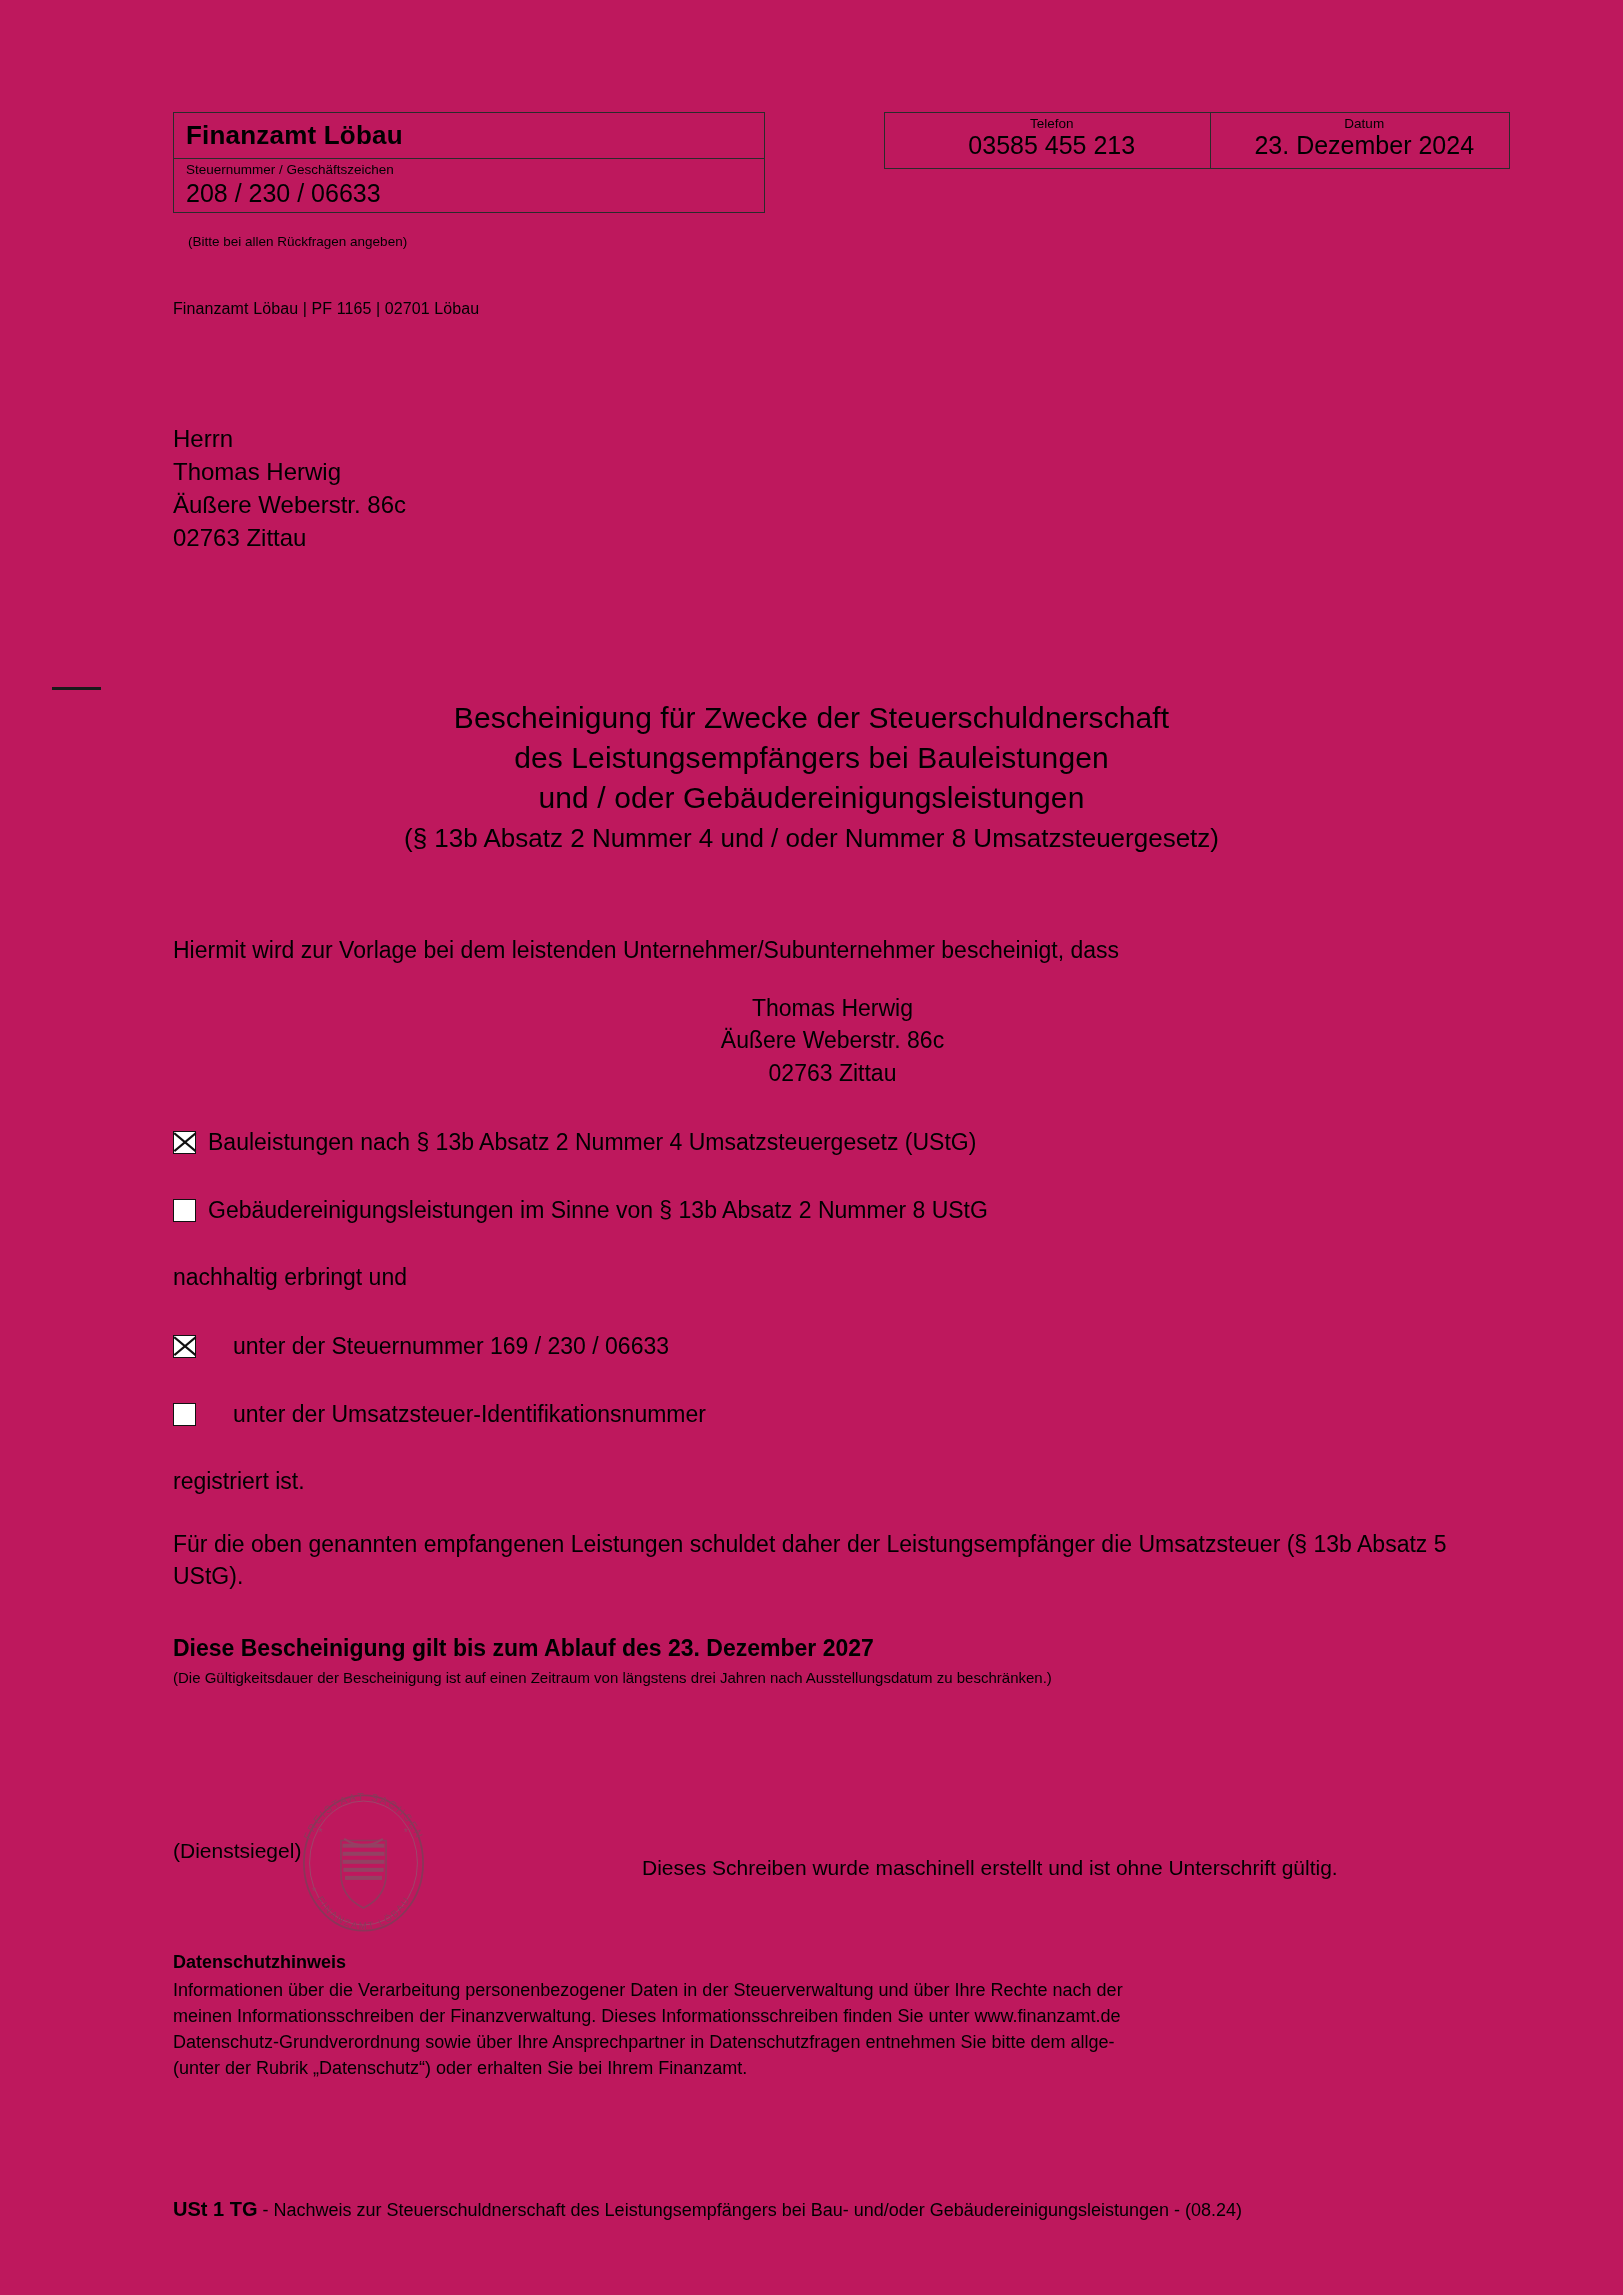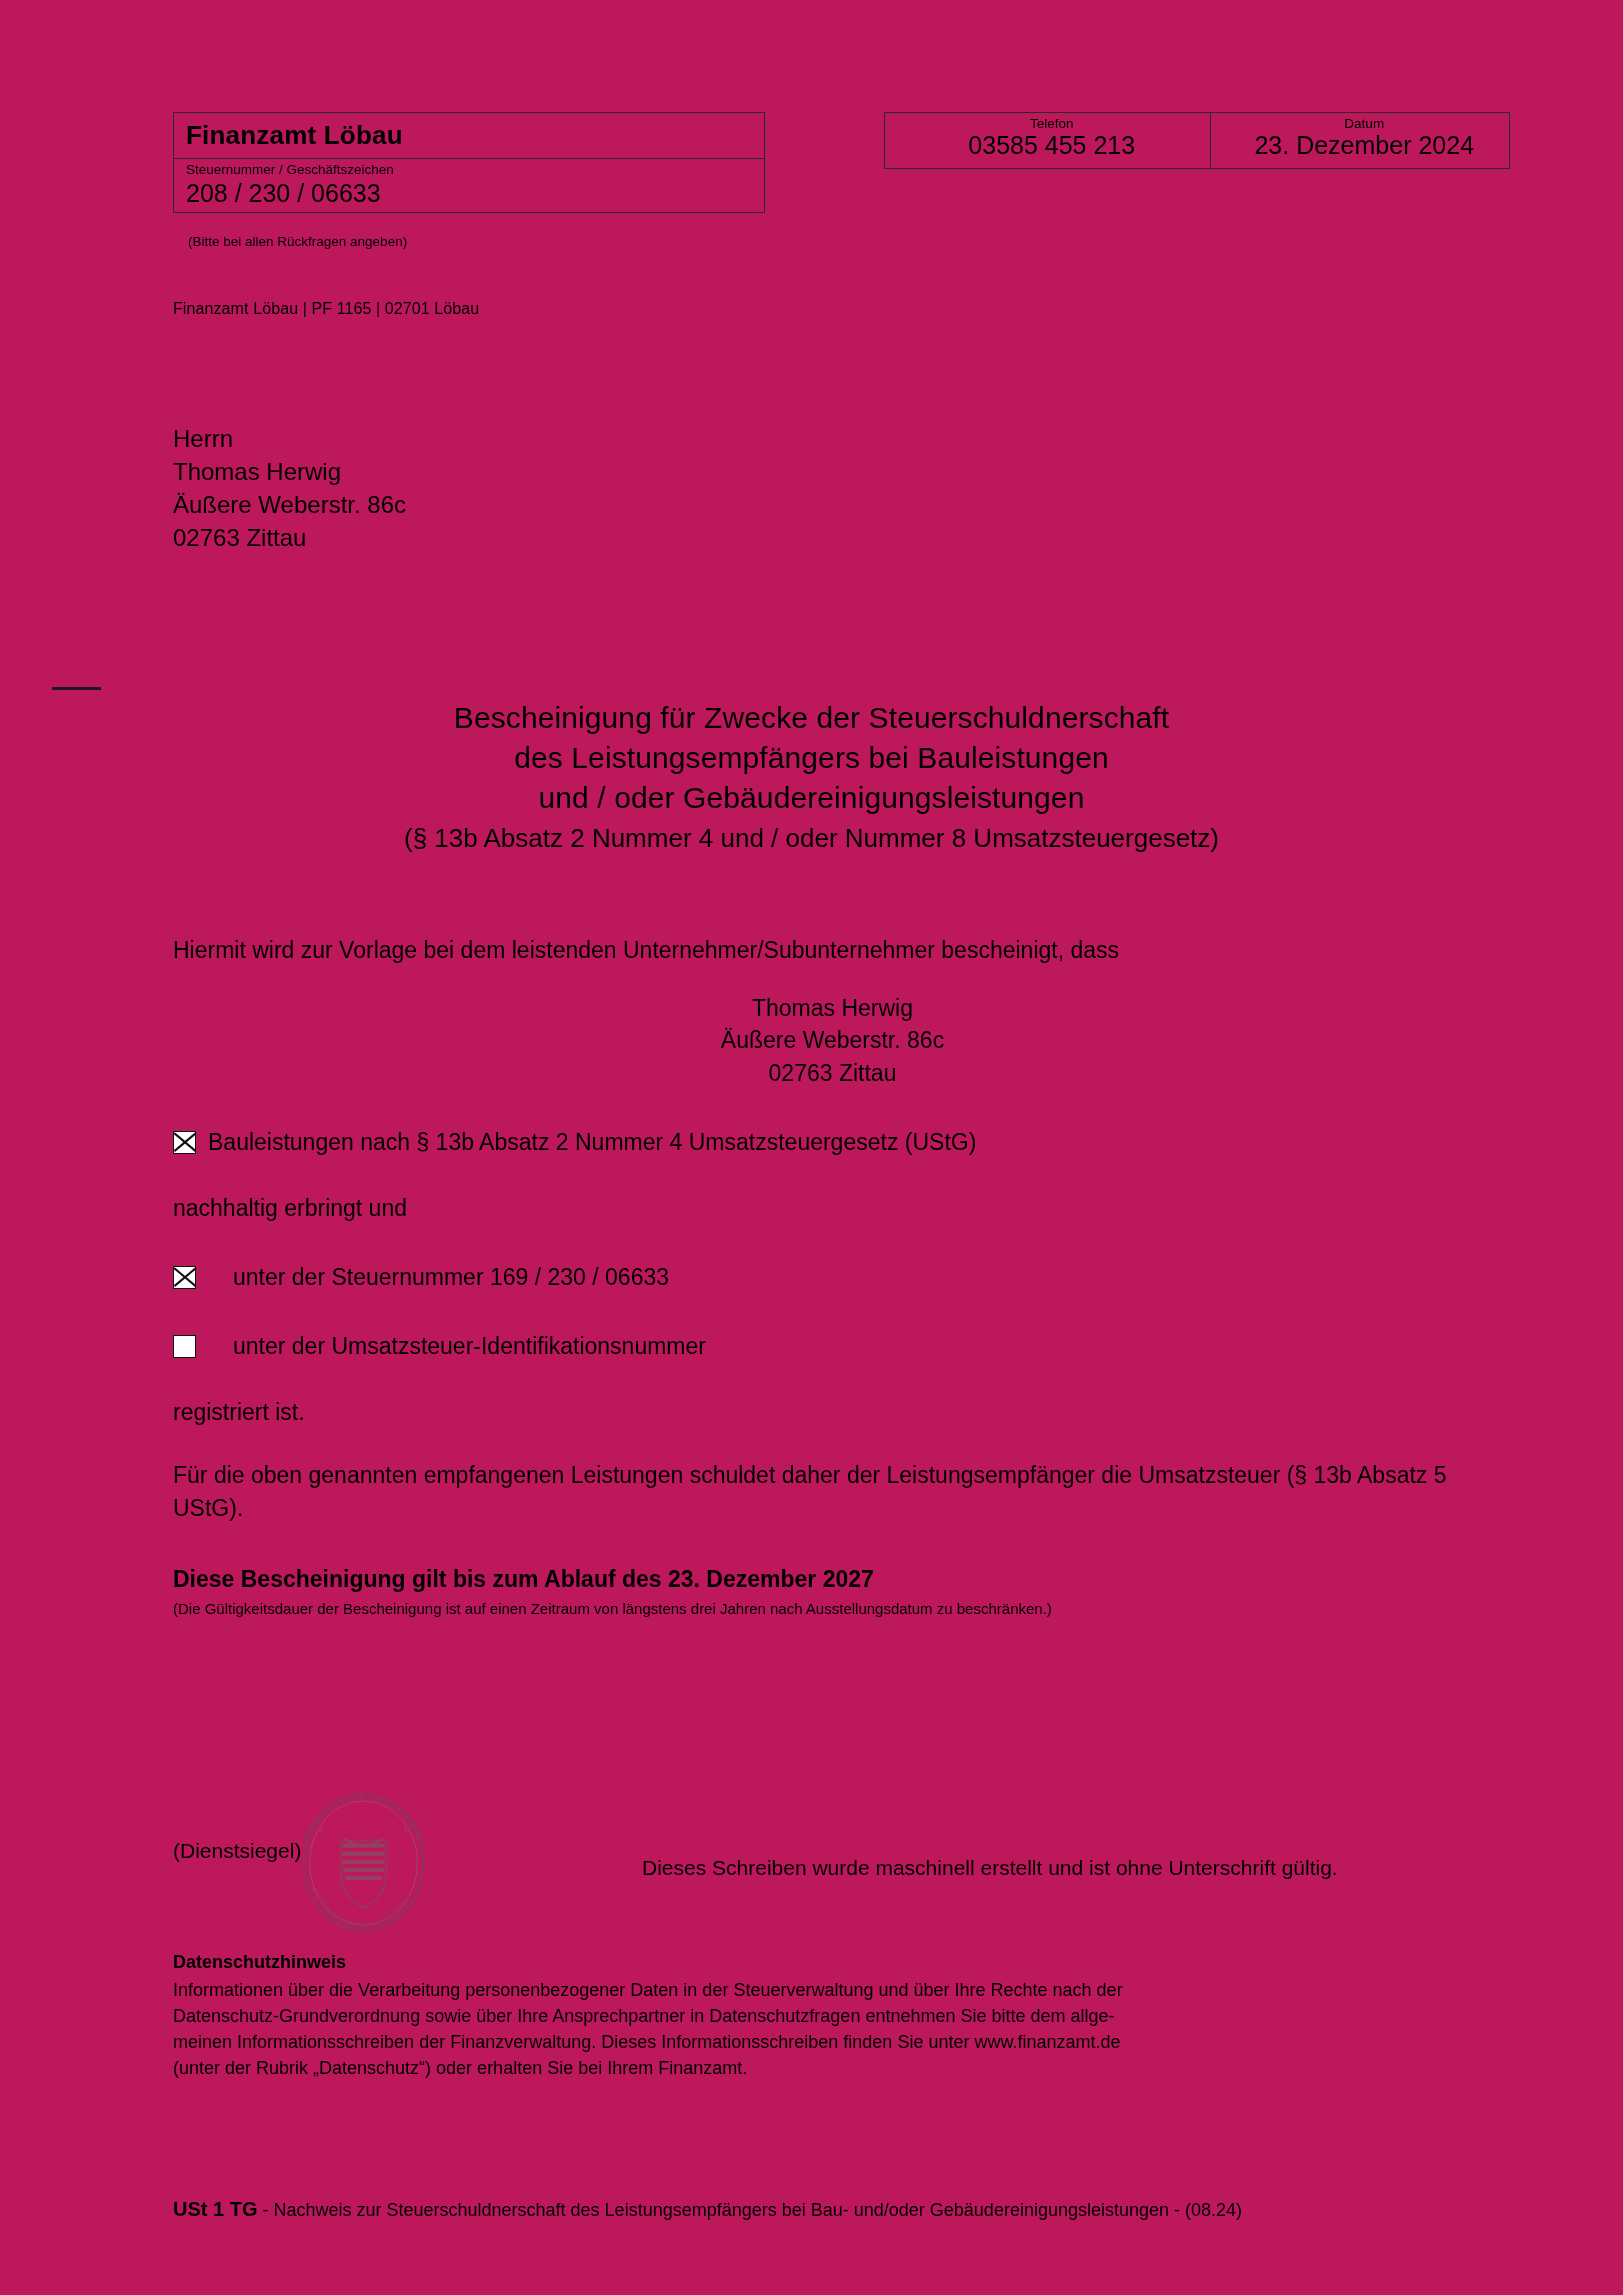--- a/index.html
+++ b/index.html
@@ -301,20 +301,24 @@
       <div>Thomas Herwig</div>
       <div>Äußere Weberstr. 86c</div>
       <div>02763 Zittau</div>
     </div>
 
     <div class="cb-row">
       <span class="checkbox checked"></span>
       <span class="cb-label">Bauleistungen nach § 13b Absatz 2 Nummer 4 Umsatzsteuergesetz (UStG)</span>
     </div>
 
+    <div class="cb-row">
+      <span class="checkbox"></span>
+      <span class="cb-label">Gebäudereinigungsleistungen im Sinne von § 13b Absatz 2 Nummer 8 UStG</span>
+    </div>
 
     <p class="para">nachhaltig erbringt und</p>
 
     <div class="cb-row indent">
       <span class="checkbox checked"></span>
       <span class="cb-label">unter der Steuernummer 169 / 230 / 06633</span>
     </div>
 
     <div class="cb-row indent">
       <span class="checkbox"></span>
@@ -361,22 +365,22 @@
       <text x="150" y="66" font-size="13" fill="#6b6b6b" font-family="&quot;Liberation Sans&quot;, sans-serif">*</text>
       <text x="36" y="140" font-size="13" fill="#6b6b6b" font-family="&quot;Liberation Sans&quot;, sans-serif">*</text>
     </svg>
 
     <div class="seal-note">Dieses Schreiben wurde maschinell erstellt und ist ohne Unterschrift gültig.</div>
   </div>
 
   <div class="datenschutz">
     <div class="dz-title">Datenschutzhinweis</div>
     <p>Informationen über die Verarbeitung personenbezogener Daten in der Steuerverwaltung und über Ihre Rechte nach der</p>
+    <p>meinen Informationsschreiben der Finanzverwaltung. Dieses Informationsschreiben finden Sie unter www.finanzamt.de</p>
     <p>Datenschutz-Grundverordnung sowie über Ihre Ansprechpartner in Datenschutzfragen entnehmen Sie bitte dem allge-</p>
-    <p>meinen Informationsschreiben der Finanzverwaltung. Dieses Informationsschreiben finden Sie unter www.finanzamt.de</p>
     <p>(unter der Rubrik „Datenschutz“) oder erhalten Sie bei Ihrem Finanzamt.</p>
   </div>
 
   <div class="footer">
     <span class="code">USt 1 TG</span><span> - Nachweis zur Steuerschuldnerschaft des Leistungsempfängers bei Bau- und/oder Gebäudereinigungsleistungen - (08.24)</span>
   </div>
 
 </div>
 
 

